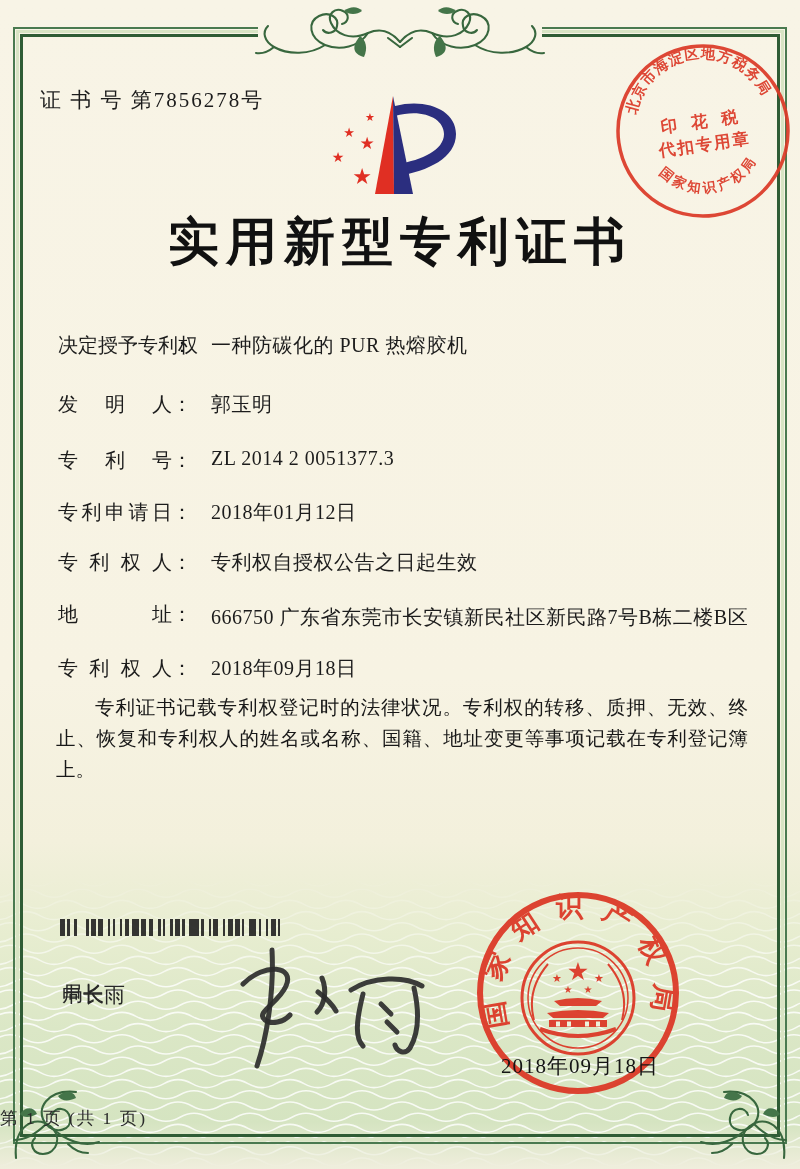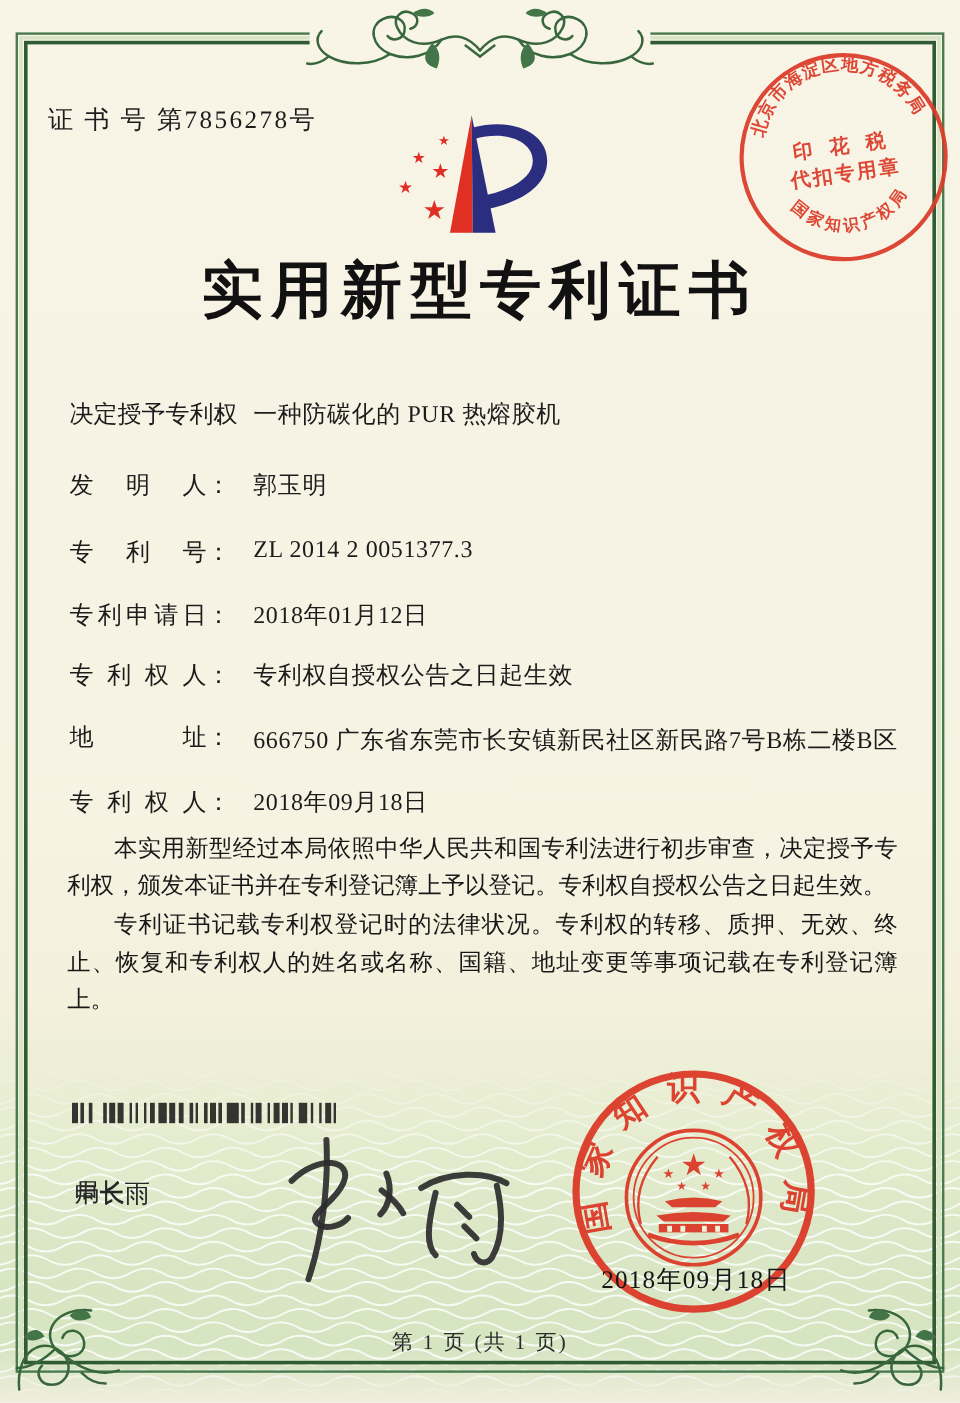--- a/index.html
+++ b/index.html
@@ -50,21 +50,21 @@
   
   .stamp-stroke{stroke:var(--stamp_red);}
   .stamp-fill{fill:var(--stamp_red);}
   .seal-stroke{stroke:var(--stamp_red);}
   .seal-fill{fill:var(--stamp_red);}
   .tax-stamp{left:608px;top:36px;z-index:4;opacity:.93;}
   .tax-stamp text{font-family:"Liberation Serif","DejaVu Serif",serif;font-weight:700;}
   .big-seal{left:472px;top:886px;z-index:4;opacity:.95;}
   .big-seal text{font-family:"Liberation Serif","DejaVu Serif",serif;font-weight:700;}
   .seal-date{left:478px;top:1052px;width:204px;text-align:center;font-size:21px;letter-spacing:1px;color:#151515;z-index:5;white-space:nowrap;}
-  .footer{left:0;top:1106px;width:100%;text-align:center;font-size:17.5px;color:#2a2a2a;z-index:3;letter-spacing:2px;}
+  .footer{left:0;top:1106px;width:100%;font-size:17.5px;color:#2a2a2a;z-index:3;letter-spacing:2px;}
   .logo{left:328px;top:90px;z-index:3;}
   .logo text{font-family:"DejaVu Sans",sans-serif;}
 </style>
 </head>
 <body>
 
 <svg id="waves-svg" class="abs" width="800" height="293">
     <path d="M-60 6.0 q14 -8 28 0 q14 8 28 0 q14 -8 28 0 q14 8 28 0 q14 -8 28 0 q14 8 28 0 q14 -8 28 0 q14 8 28 0 q14 -8 28 0 q14 8 28 0 q14 -8 28 0 q14 8 28 0 q14 -8 28 0 q14 8 28 0 q14 -8 28 0 q14 8 28 0 q14 -8 28 0 q14 8 28 0 q14 -8 28 0 q14 8 28 0 q14 -8 28 0 q14 8 28 0 q14 -8 28 0 q14 8 28 0 q14 -8 28 0 q14 8 28 0 q14 -8 28 0 q14 8 28 0 q14 -8 28 0 q14 8 28 0 q14 -8 28 0 q14 8 28 0 q14 -8 28 0 q14 8 28 0" transform="translate(0 0)"></path>
     <path d="M-60 17.2 q14 -8 28 0 q14 8 28 0 q14 -8 28 0 q14 8 28 0 q14 -8 28 0 q14 8 28 0 q14 -8 28 0 q14 8 28 0 q14 -8 28 0 q14 8 28 0 q14 -8 28 0 q14 8 28 0 q14 -8 28 0 q14 8 28 0 q14 -8 28 0 q14 8 28 0 q14 -8 28 0 q14 8 28 0 q14 -8 28 0 q14 8 28 0 q14 -8 28 0 q14 8 28 0 q14 -8 28 0 q14 8 28 0 q14 -8 28 0 q14 8 28 0 q14 -8 28 0 q14 8 28 0 q14 -8 28 0 q14 8 28 0 q14 -8 28 0 q14 8 28 0 q14 -8 28 0 q14 8 28 0" transform="translate(16 0)"></path>
     <path d="M-60 28.4 q14 -8 28 0 q14 8 28 0 q14 -8 28 0 q14 8 28 0 q14 -8 28 0 q14 8 28 0 q14 -8 28 0 q14 8 28 0 q14 -8 28 0 q14 8 28 0 q14 -8 28 0 q14 8 28 0 q14 -8 28 0 q14 8 28 0 q14 -8 28 0 q14 8 28 0 q14 -8 28 0 q14 8 28 0 q14 -8 28 0 q14 8 28 0 q14 -8 28 0 q14 8 28 0 q14 -8 28 0 q14 8 28 0 q14 -8 28 0 q14 8 28 0 q14 -8 28 0 q14 8 28 0 q14 -8 28 0 q14 8 28 0 q14 -8 28 0 q14 8 28 0 q14 -8 28 0 q14 8 28 0" transform="translate(0 0)"></path>
@@ -175,21 +175,20 @@
   <span class="flabel">专利权人</span><span class="colon">：</span><span class="fvalue">专利权自授权公告之日起生效</span>
 </div>
 <div class="abs field-row" style="top:601px">
   <span class="flabel">地址</span><span class="colon">：</span><span class="fvalue addr-val">666750 广东省东莞市长安镇新民社区新民路7号B栋二楼B区</span>
 </div>
 <div class="abs field-row" style="top:655px;width:700px">
   <span class="flabel">专利权人</span><span class="colon">：</span><span class="fvalue">2018年09月18日</span>
 </div>
 
 <div class="abs paras">
-  <p>本实用新型经过本局依照中华人民共和国专利法进行初步审查，决定授予专利权，颁发本证书并在专利登记簿上予以登记。专利权自授权公告之日起生效。</p>
   <p>专利证书记载专利权登记时的法律状况。专利权的转移、质押、无效、终止、恢复和专利权人的姓名或名称、国籍、地址变更等事项记载在专利登记簿上。</p>
 </div>
 
 <div id="barcode" class="abs barcode">
     <span class="bar" style="width: 4.80851px;"></span>
     <span style="width: 2.40426px;"></span>
     <span class="bar" style="width: 2.40426px;"></span>
     <span style="width: 4.80851px;"></span>
     <span class="bar" style="width: 2.40426px;"></span>
     <span style="width: 9.61702px;"></span>

